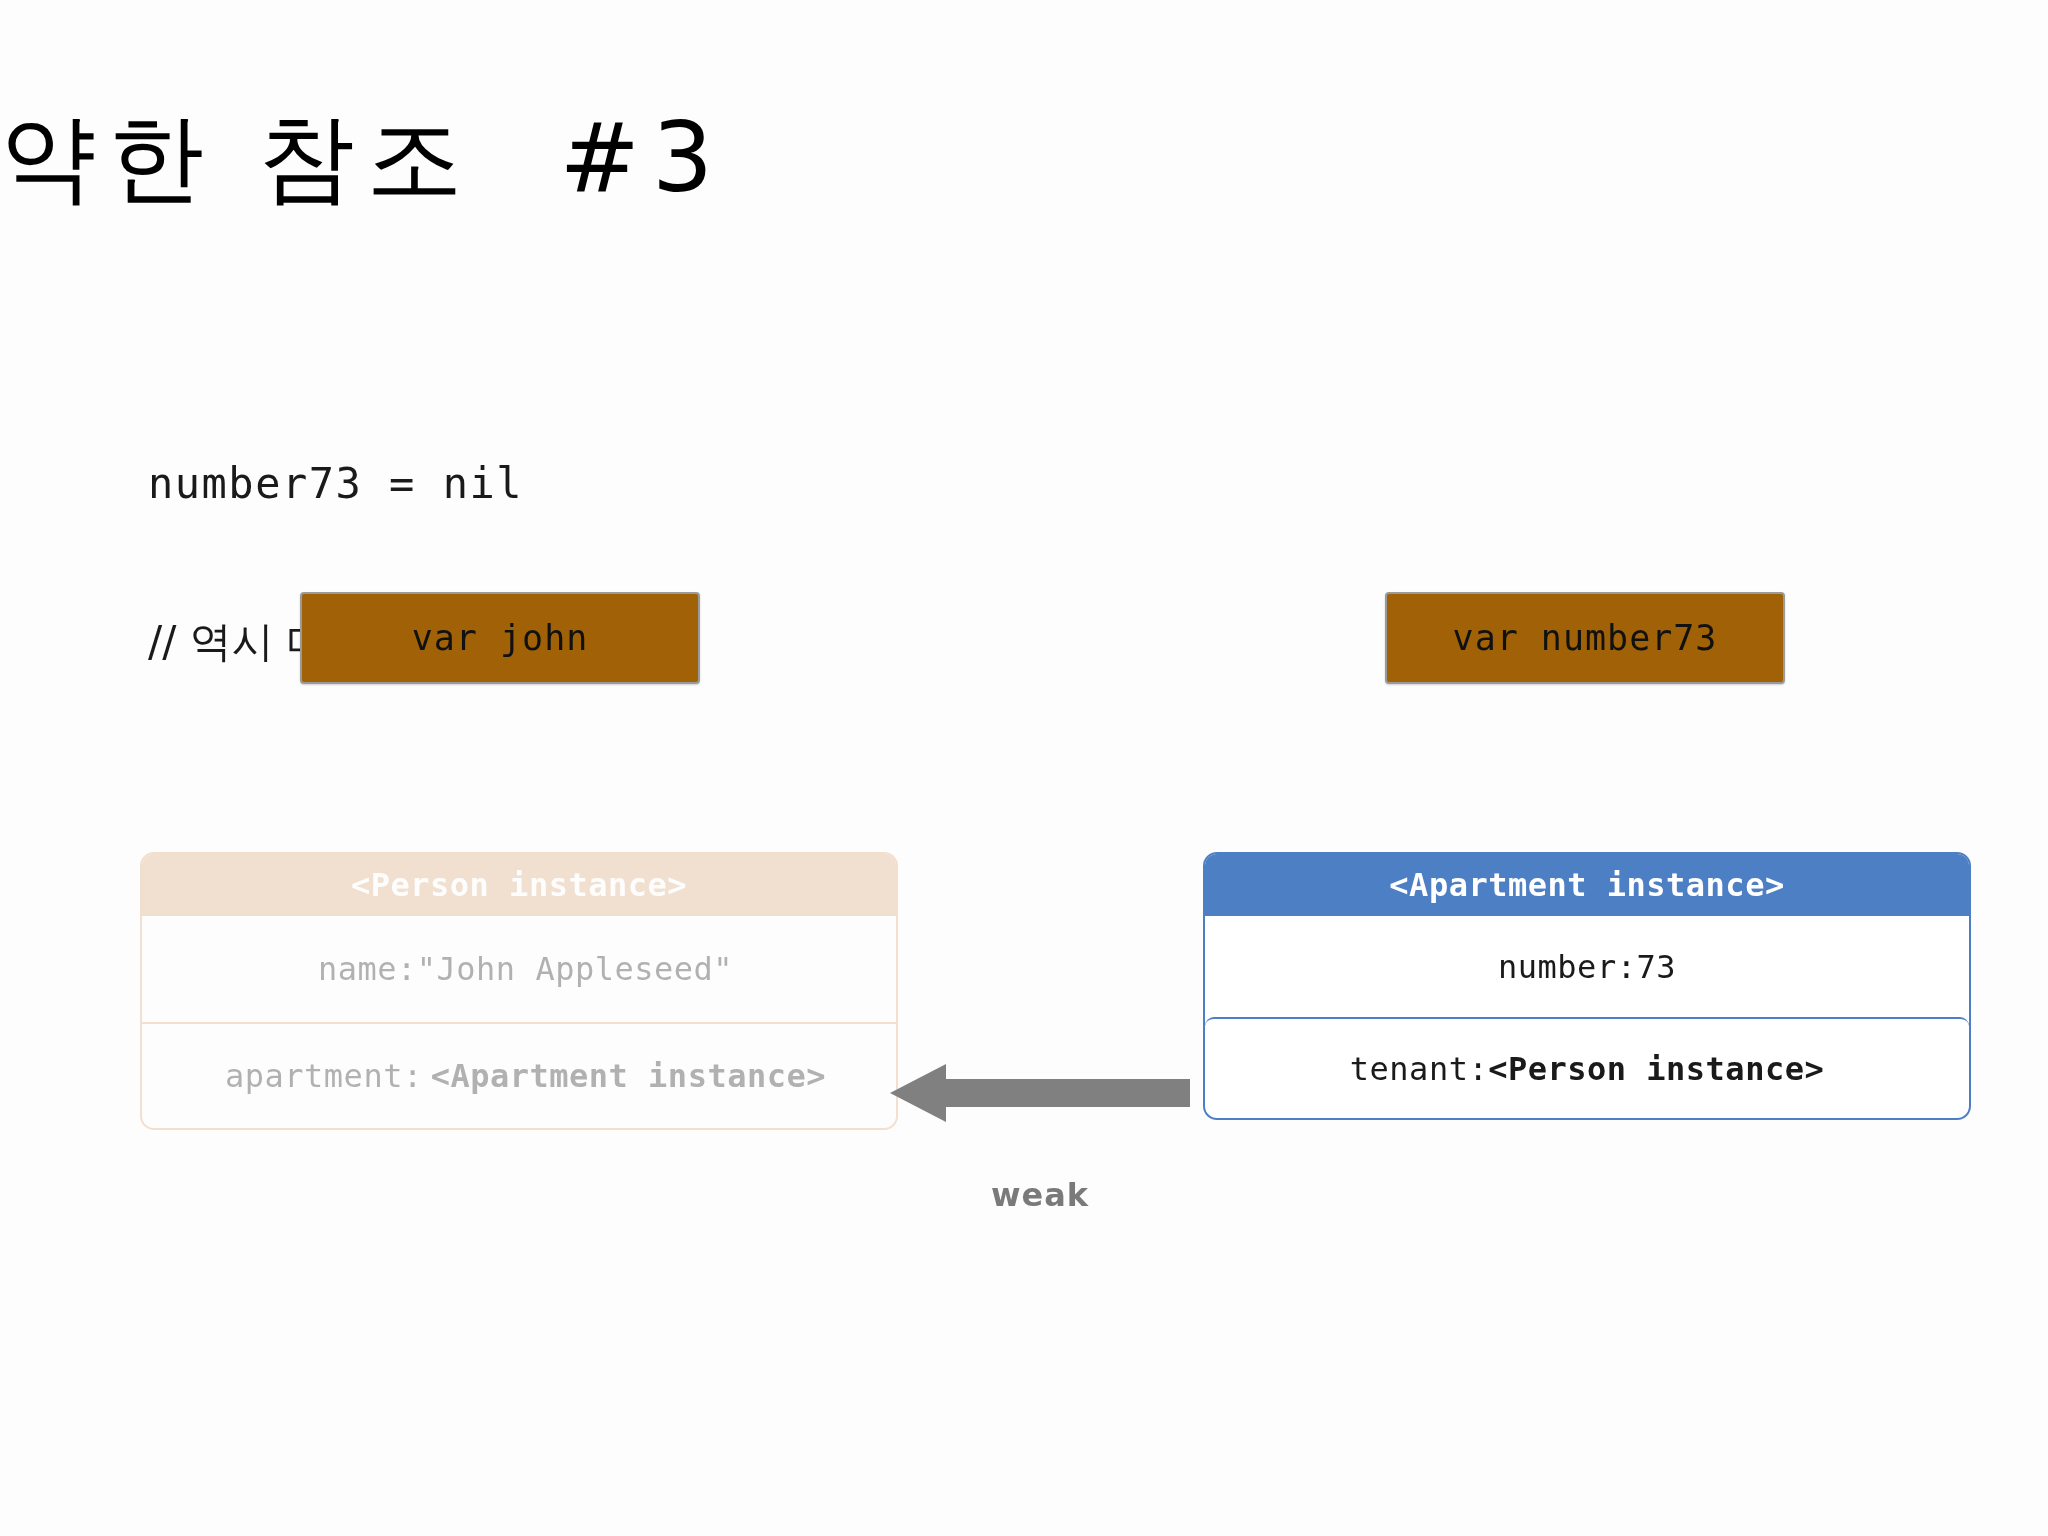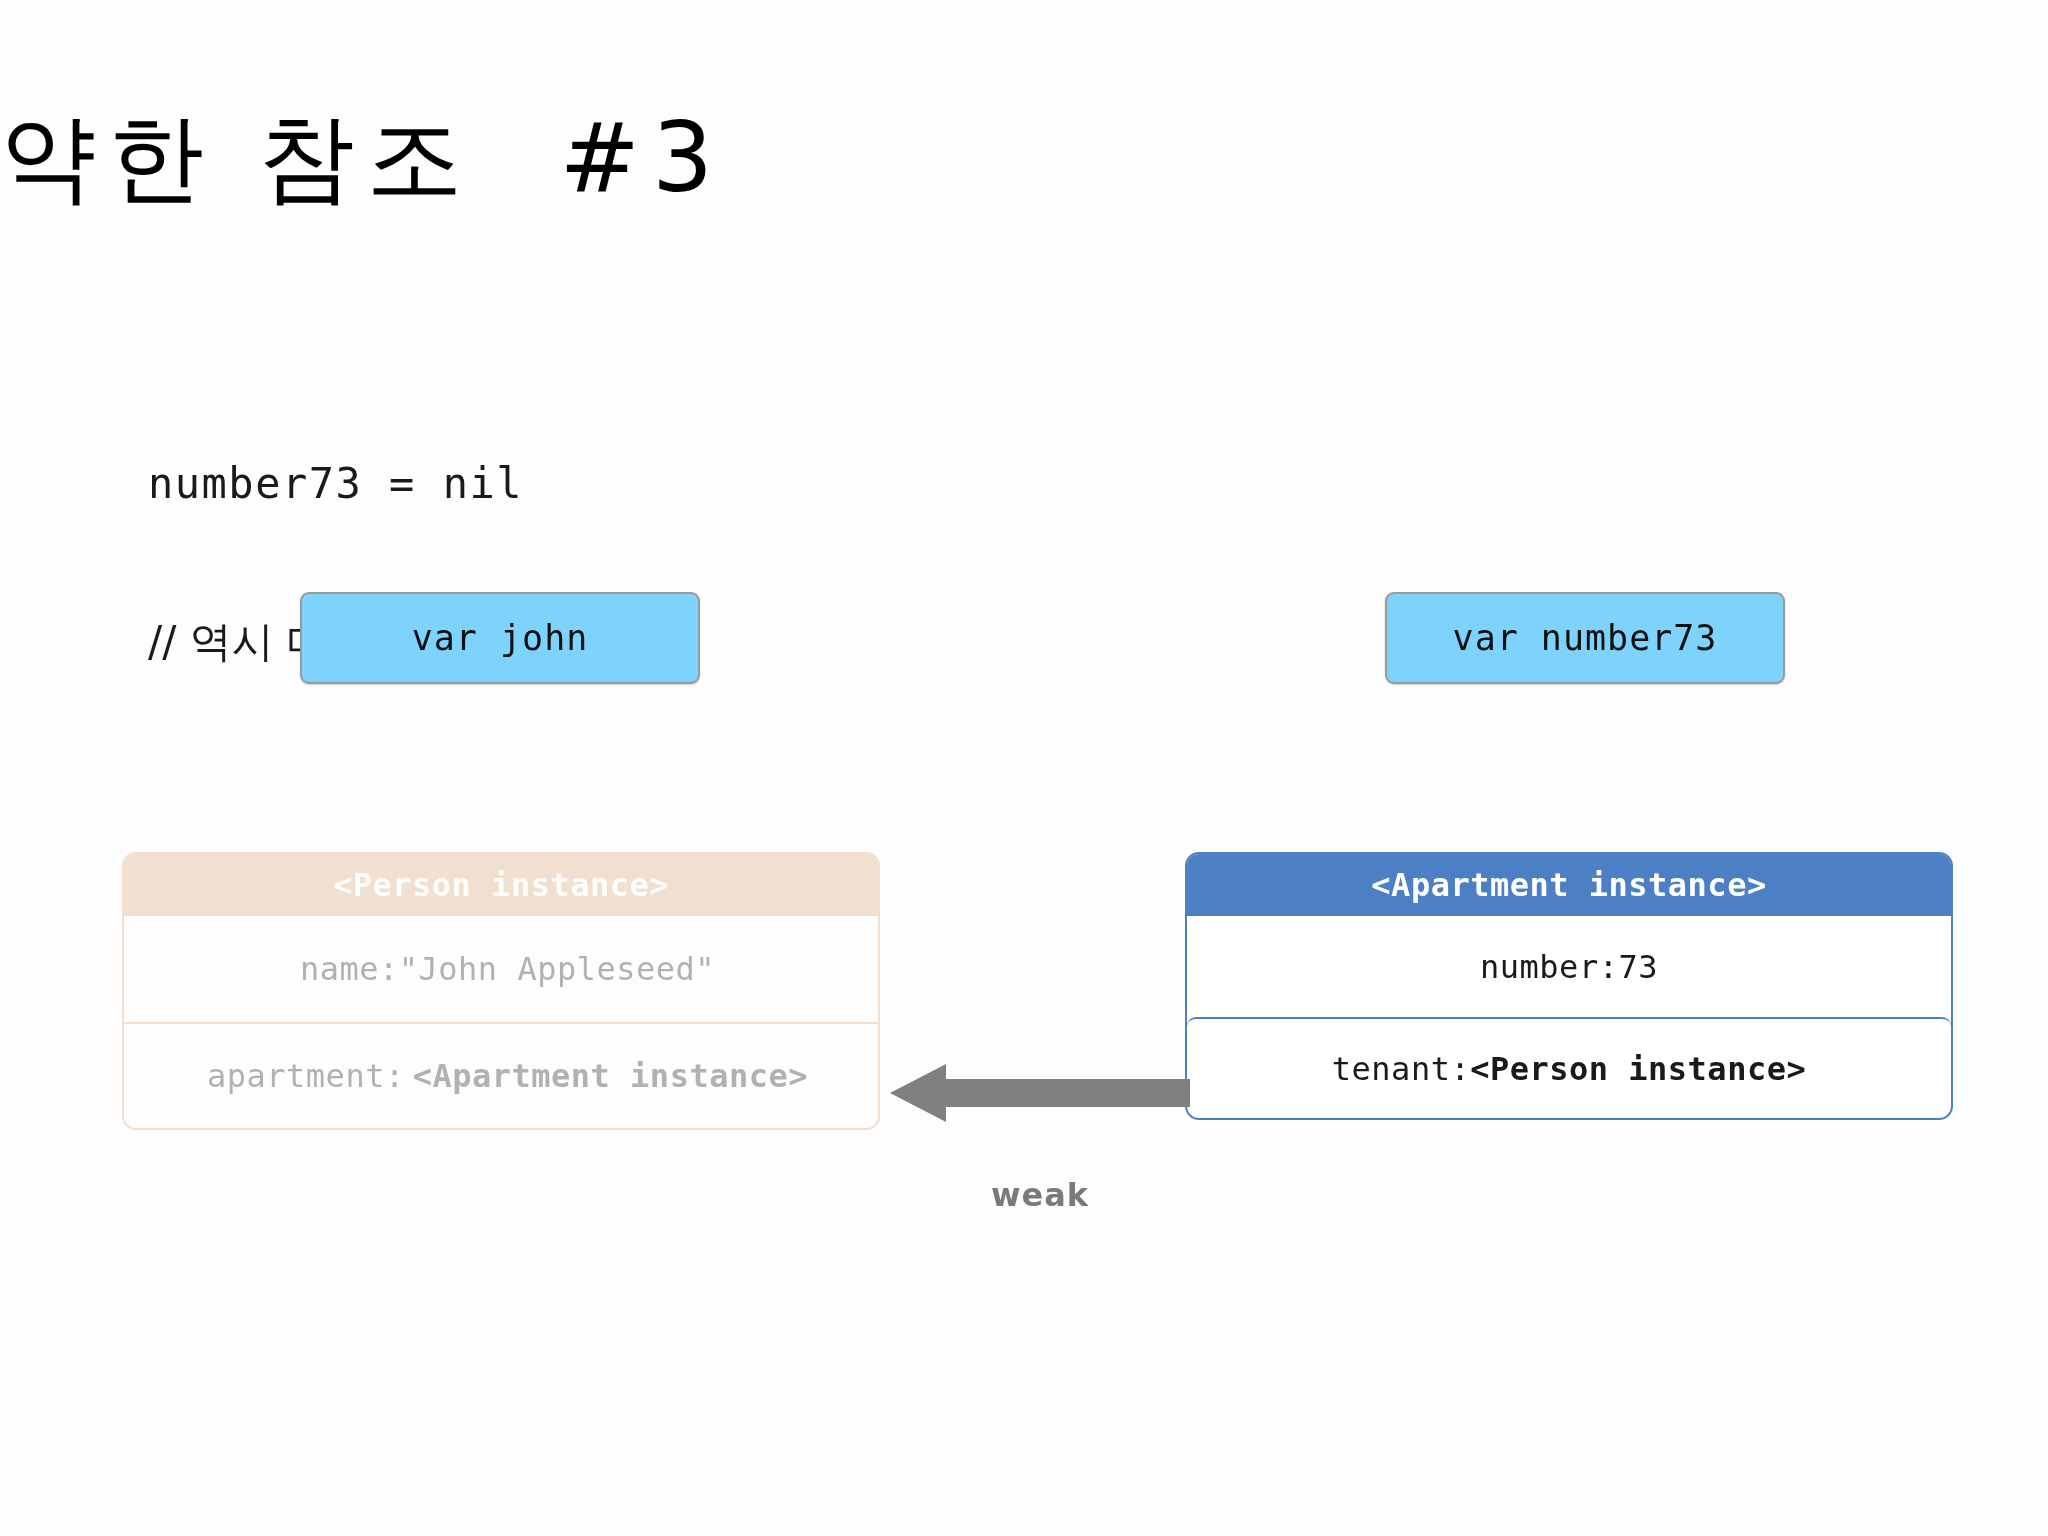--- a/index.html
+++ b/index.html
@@ -49,42 +49,43 @@
   }
   #code-block .code-line.comment {
     font-family: "DejaVu Sans", sans-serif;
     letter-spacing: 0px;
   }
 
   
   .var-box {
     position: absolute;
     box-sizing: border-box;
-    background: #7dd3fc;
+    background: #a16207;
     border: 2px solid #9a9a9a;
-    border-radius: 9px;
+    border-radius: 4px;
     display: flex;
     align-items: center;
     justify-content: center;
     font-family: "DejaVu Sans Mono", monospace;
     font-size: 35px;
     color: #111111;
     letter-spacing: 1px;
     box-shadow: 0 1px 2px rgba(0,0,0,0.18);
   }
   #var-box-john      { left: 300px;  top: 592px; width: 400px; height: 92px; }
   #var-box-number73  { left: 1385px; top: 592px; width: 400px; height: 92px; }
 
   
   .instance-box {
     position: absolute;
     box-sizing: border-box;
     border-radius: 14px;
     overflow: hidden;
     background: #ffffff;
+    margin-left: 18px;
   }
   .instance-header {
     box-sizing: border-box;
     width: 100%;
     height: 62px;
     display: flex;
     align-items: center;
     justify-content: center;
     font-family: "DejaVu Sans Mono", monospace;
     font-weight: bold;

